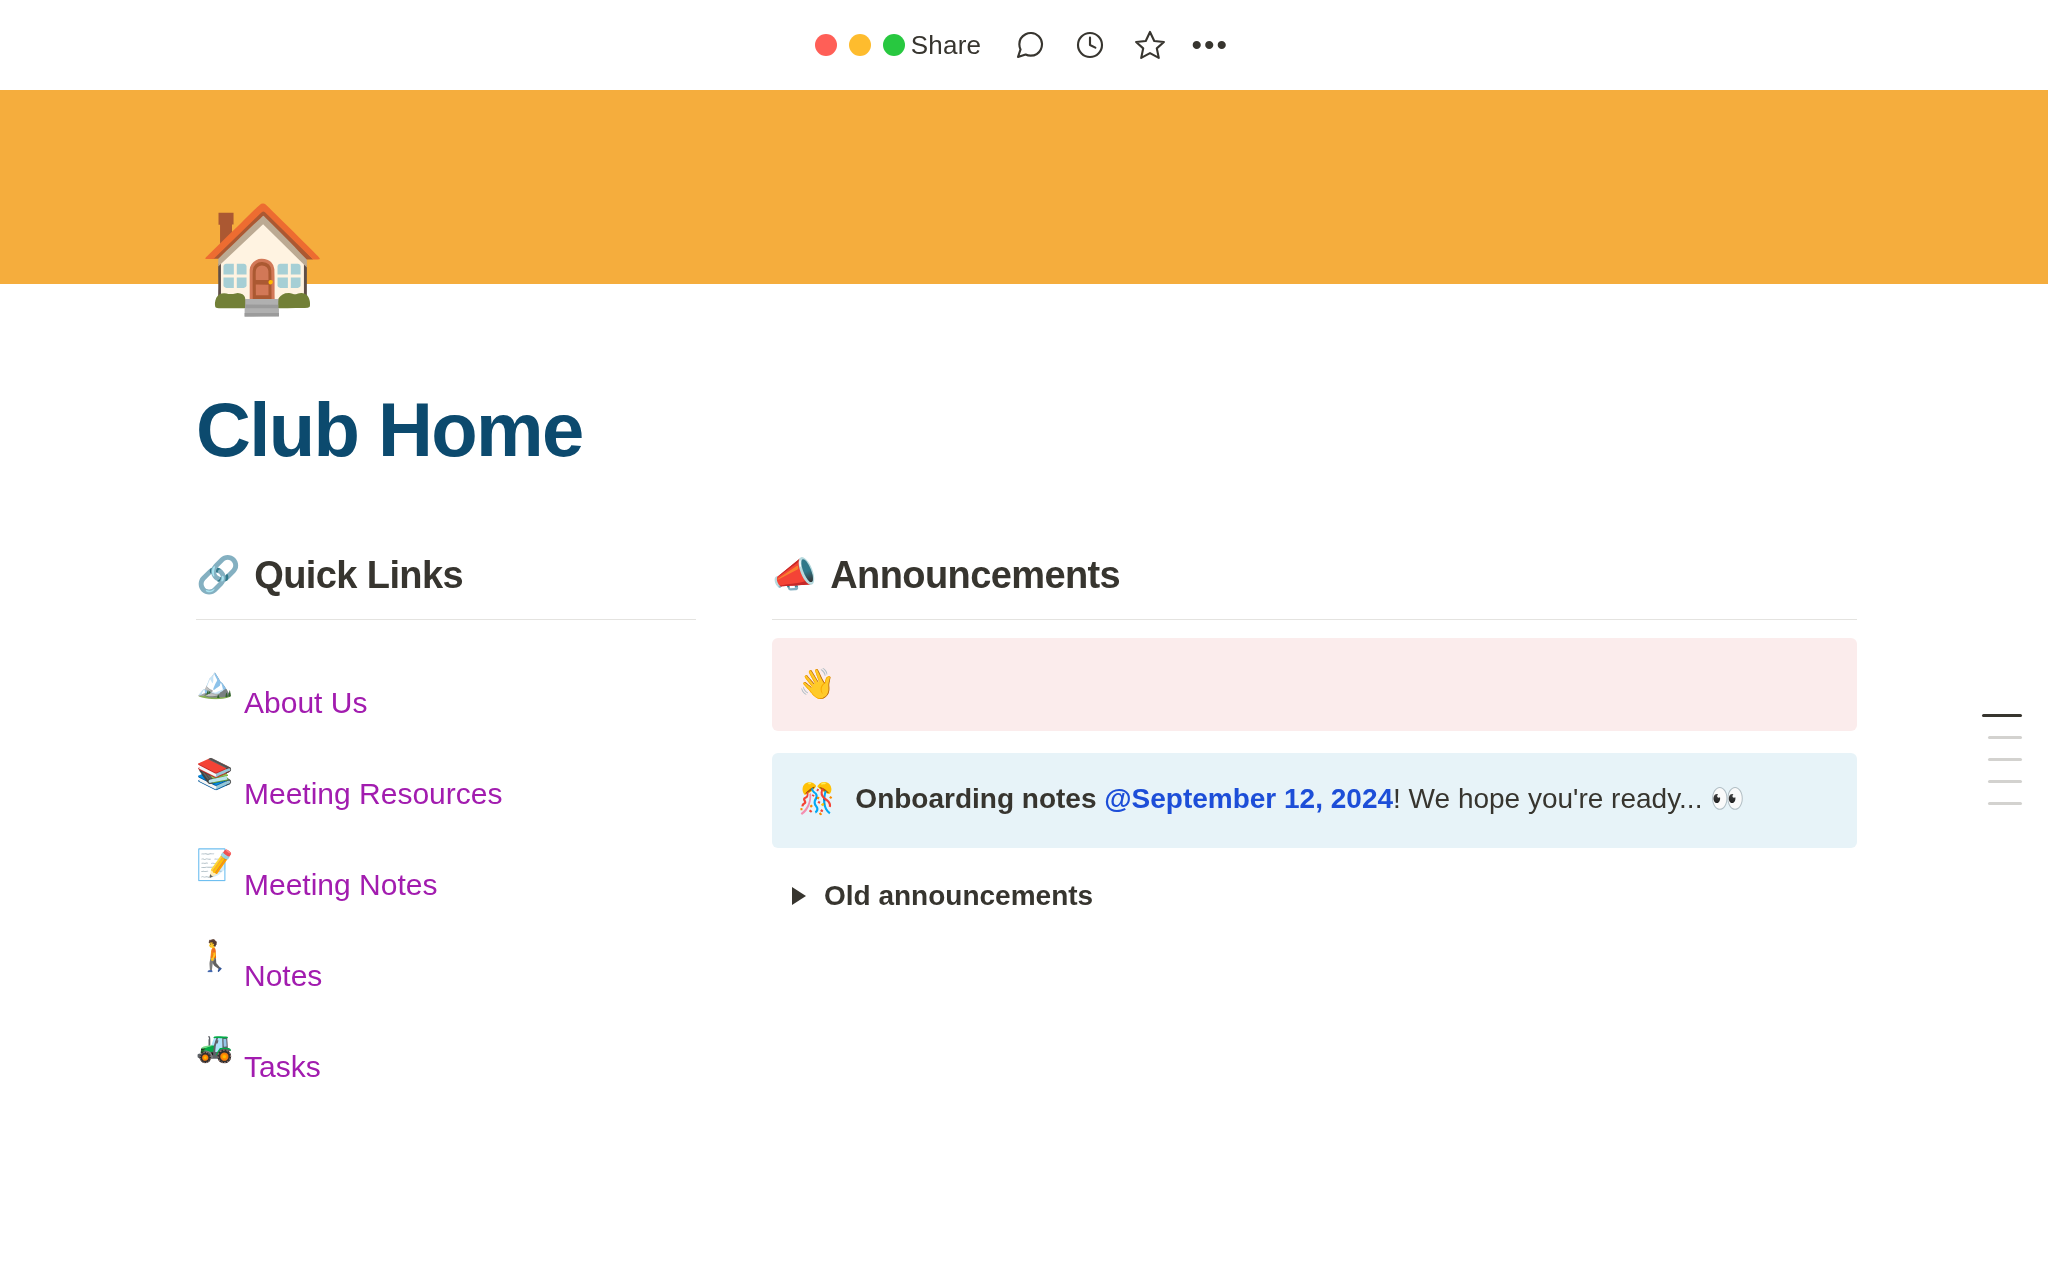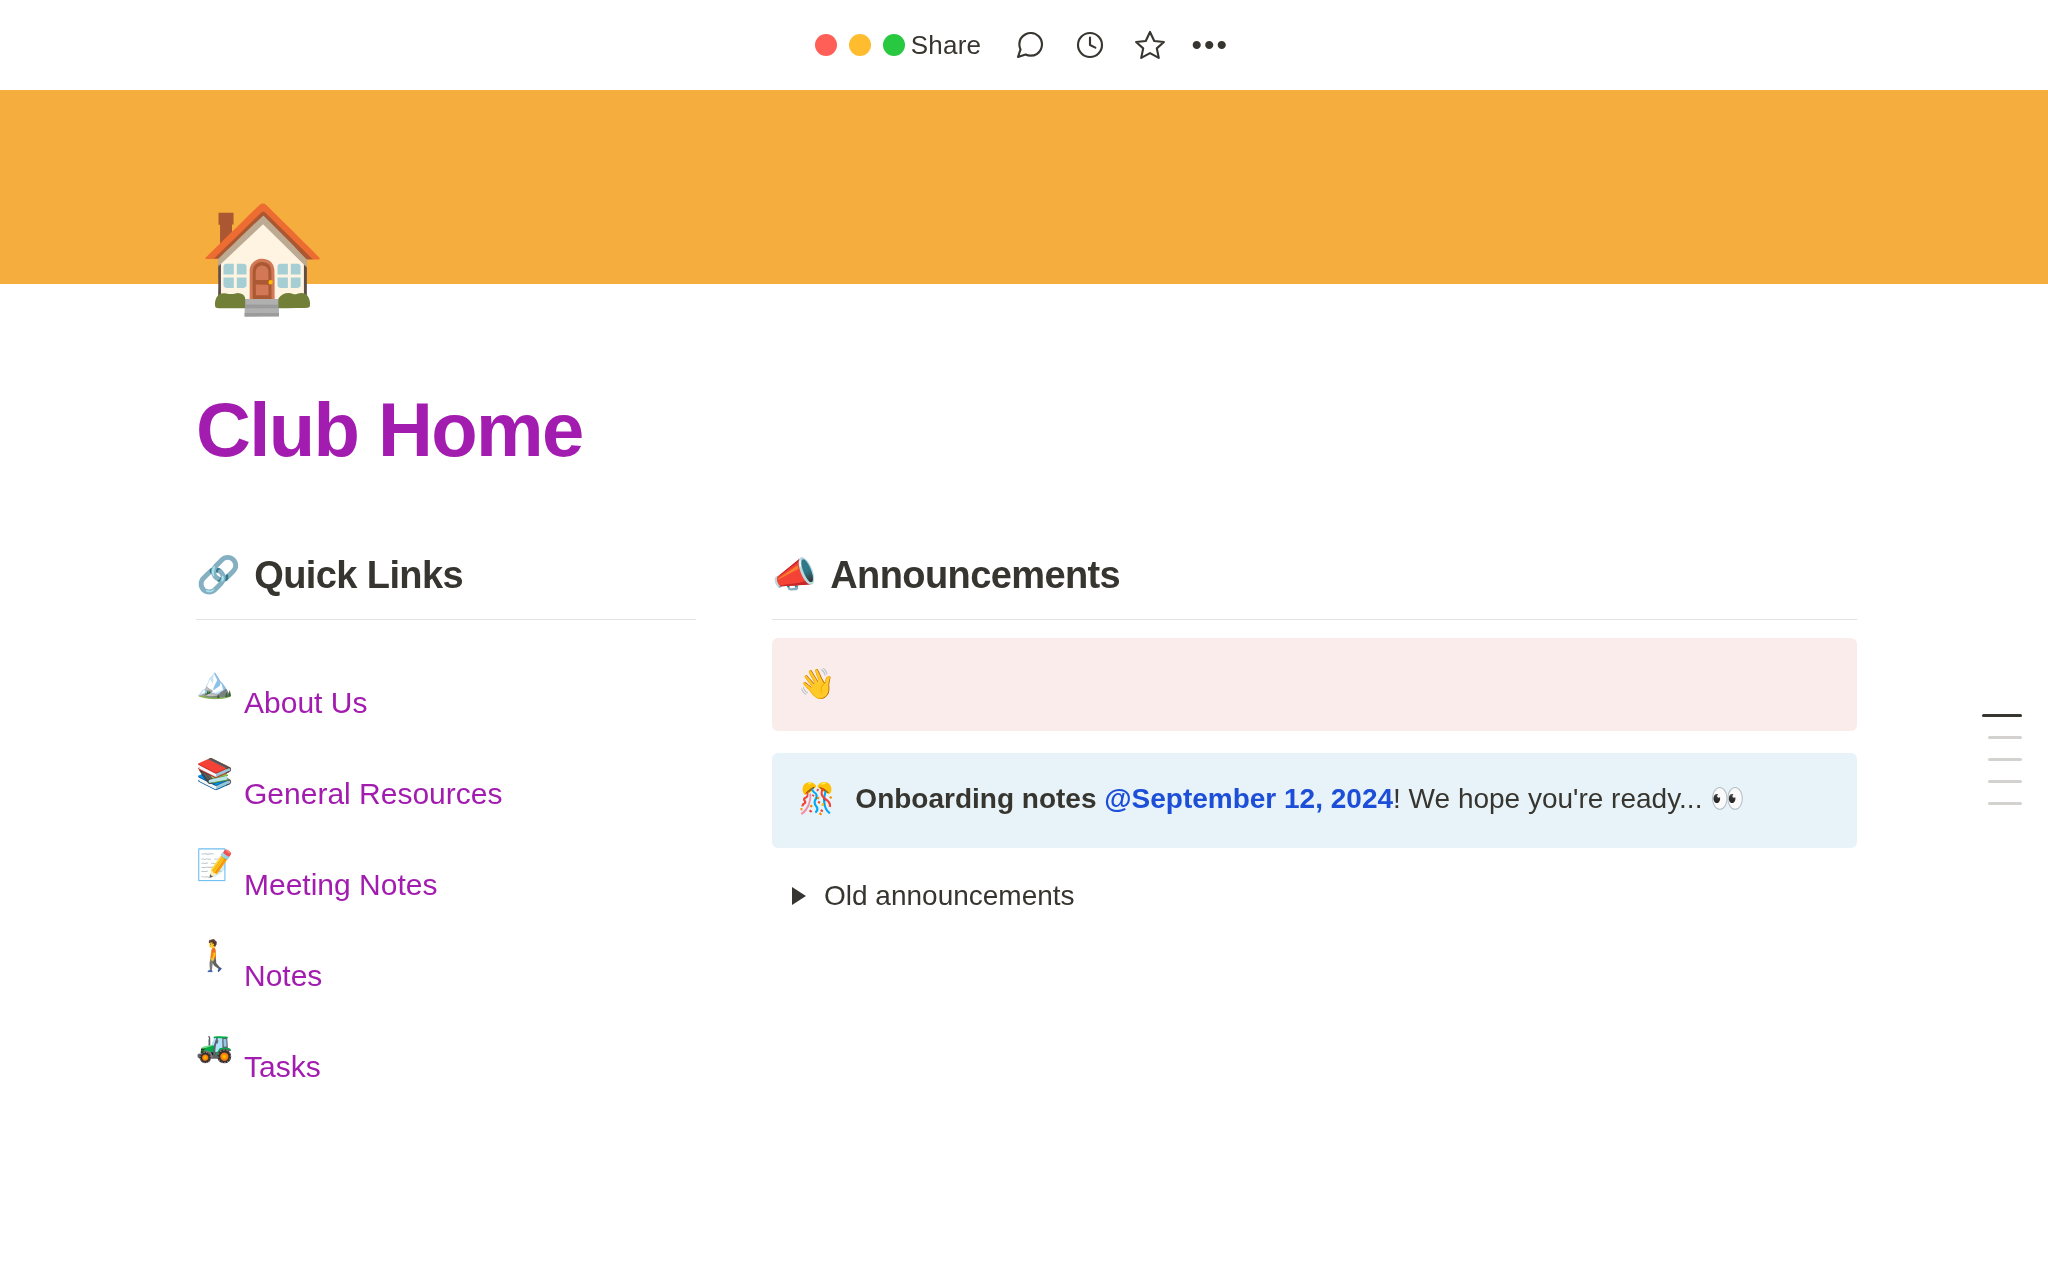--- a/index.html
+++ b/index.html
@@ -99,21 +99,21 @@
     margin-left: 2px;
     height: 120px;
     display: block;
     user-select: none;
   }
   .page-title {
     font-size: 76px;
     font-weight: bold;
     letter-spacing: -1.6px;
     margin: 62px 0 0 0;
-    color: #a21caf;
+    color: #0c4a6e;
     line-height: 1.1;
   }
 
   
   .columns {
     display: flex;
     margin-top: 82px;
     gap: 76px;
   }
   .col-left { width: 500px; flex: none; }
@@ -179,20 +179,21 @@
     color: #1d4ed8;
     font-weight: bold;
   }
 
   .toggle-row {
     display: flex;
     align-items: center;
     gap: 18px;
     padding: 10px 0 0 20px;
     cursor: pointer;
+    font-weight: bold;
   }
   .toggle-arrow {
     width: 0; height: 0;
     border-left: 14px solid #37352f;
     border-top: 9px solid transparent;
     border-bottom: 9px solid transparent;
     display: block;
   }
   .toggle-label { font-size: 28px; color: #37352f; }
 
@@ -271,21 +272,21 @@
         </div>
         <div class="divider"></div>
 
         <div class="link-list">
           <div class="link-item">
             <span class="emoji">🏔️</span>
             <span class="label">About Us</span>
           </div>
           <div class="link-item">
             <span class="emoji">📚</span>
-            <span class="label">General Resources</span>
+            <span class="label">Meeting Resources</span>
           </div>
           <div class="link-item">
             <span class="emoji">📝</span>
             <span class="label">Meeting Notes</span>
           </div>
           <div class="link-item">
             <span class="emoji">🚶</span>
             <span class="label">Notes</span>
           </div>
           <div class="link-item">

